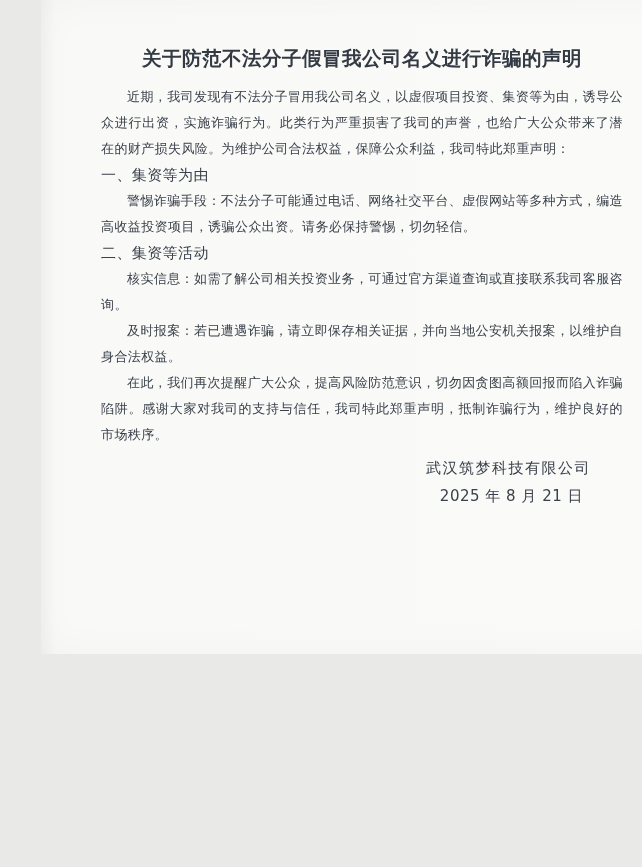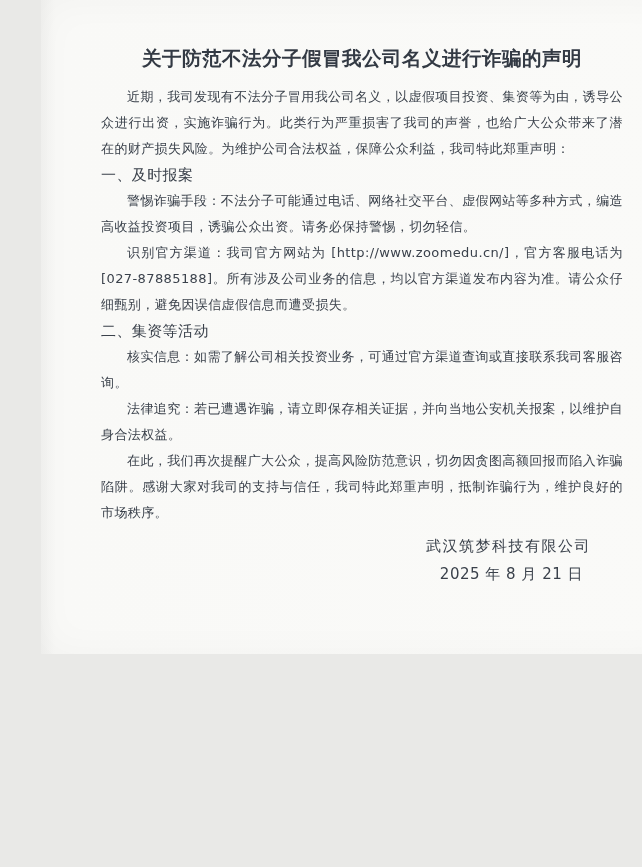--- a/index.html
+++ b/index.html
@@ -71,28 +71,27 @@
 </head>
 <body>
 
 <div class="page">
   <div class="content">
 
     <h1 class="doc-title">关于防范不法分子假冒我公司名义进行诈骗的声明</h1>
 
     <p class="body-par">近期，我司发现有不法分子冒用我公司名义，以虚假项目投资、集资等为由，诱导公众进行出资，实施诈骗行为。此类行为严重损害了我司的声誉，也给广大公众带来了潜在的财产损失风险。为维护公司合法权益，保障公众利益，我司特此郑重声明：</p>
 
-    <p class="sec-heading">一、及时报案</p>
+    <p class="sec-heading">一、集资等为由</p>
     <p class="body-par">警惕诈骗手段：不法分子可能通过电话、网络社交平台、虚假网站等多种方式，编造高收益投资项目，诱骗公众出资。请务必保持警惕，切勿轻信。</p>
-    <p class="body-par">识别官方渠道：我司官方网站为 [http://www.zoomedu.cn/]，官方客服电话为 [027-87885188]。所有涉及公司业务的信息，均以官方渠道发布内容为准。请公众仔细甄别，避免因误信虚假信息而遭受损失。</p>
 
     <p class="sec-heading">二、集资等活动</p>
 
     <p class="body-par">核实信息：如需了解公司相关投资业务，可通过官方渠道查询或直接联系我司客服咨询。</p>
-    <p class="body-par">法律追究：若已遭遇诈骗，请立即保存相关证据，并向当地公安机关报案，以维护自身合法权益。</p>
+    <p class="body-par">及时报案：若已遭遇诈骗，请立即保存相关证据，并向当地公安机关报案，以维护自身合法权益。</p>
     <p class="body-par">在此，我们再次提醒广大公众，提高风险防范意识，切勿因贪图高额回报而陷入诈骗陷阱。感谢大家对我司的支持与信任，我司特此郑重声明，抵制诈骗行为，维护良好的市场秩序。</p>
 
     <div class="signature-block">
       <div class="sig-company">武汉筑梦科技有限公司</div>
       <div class="sig-date">2025 年 8 月 21 日</div>
     </div>
   </div>
 
   <svg class="stamp" viewBox="0 0 124 124" xmlns="http://www.w3.org/2000/svg">
     <circle cx="62" cy="62" r="59" fill="none" stroke-width="4.5" stroke="#c43b2a"></circle>

